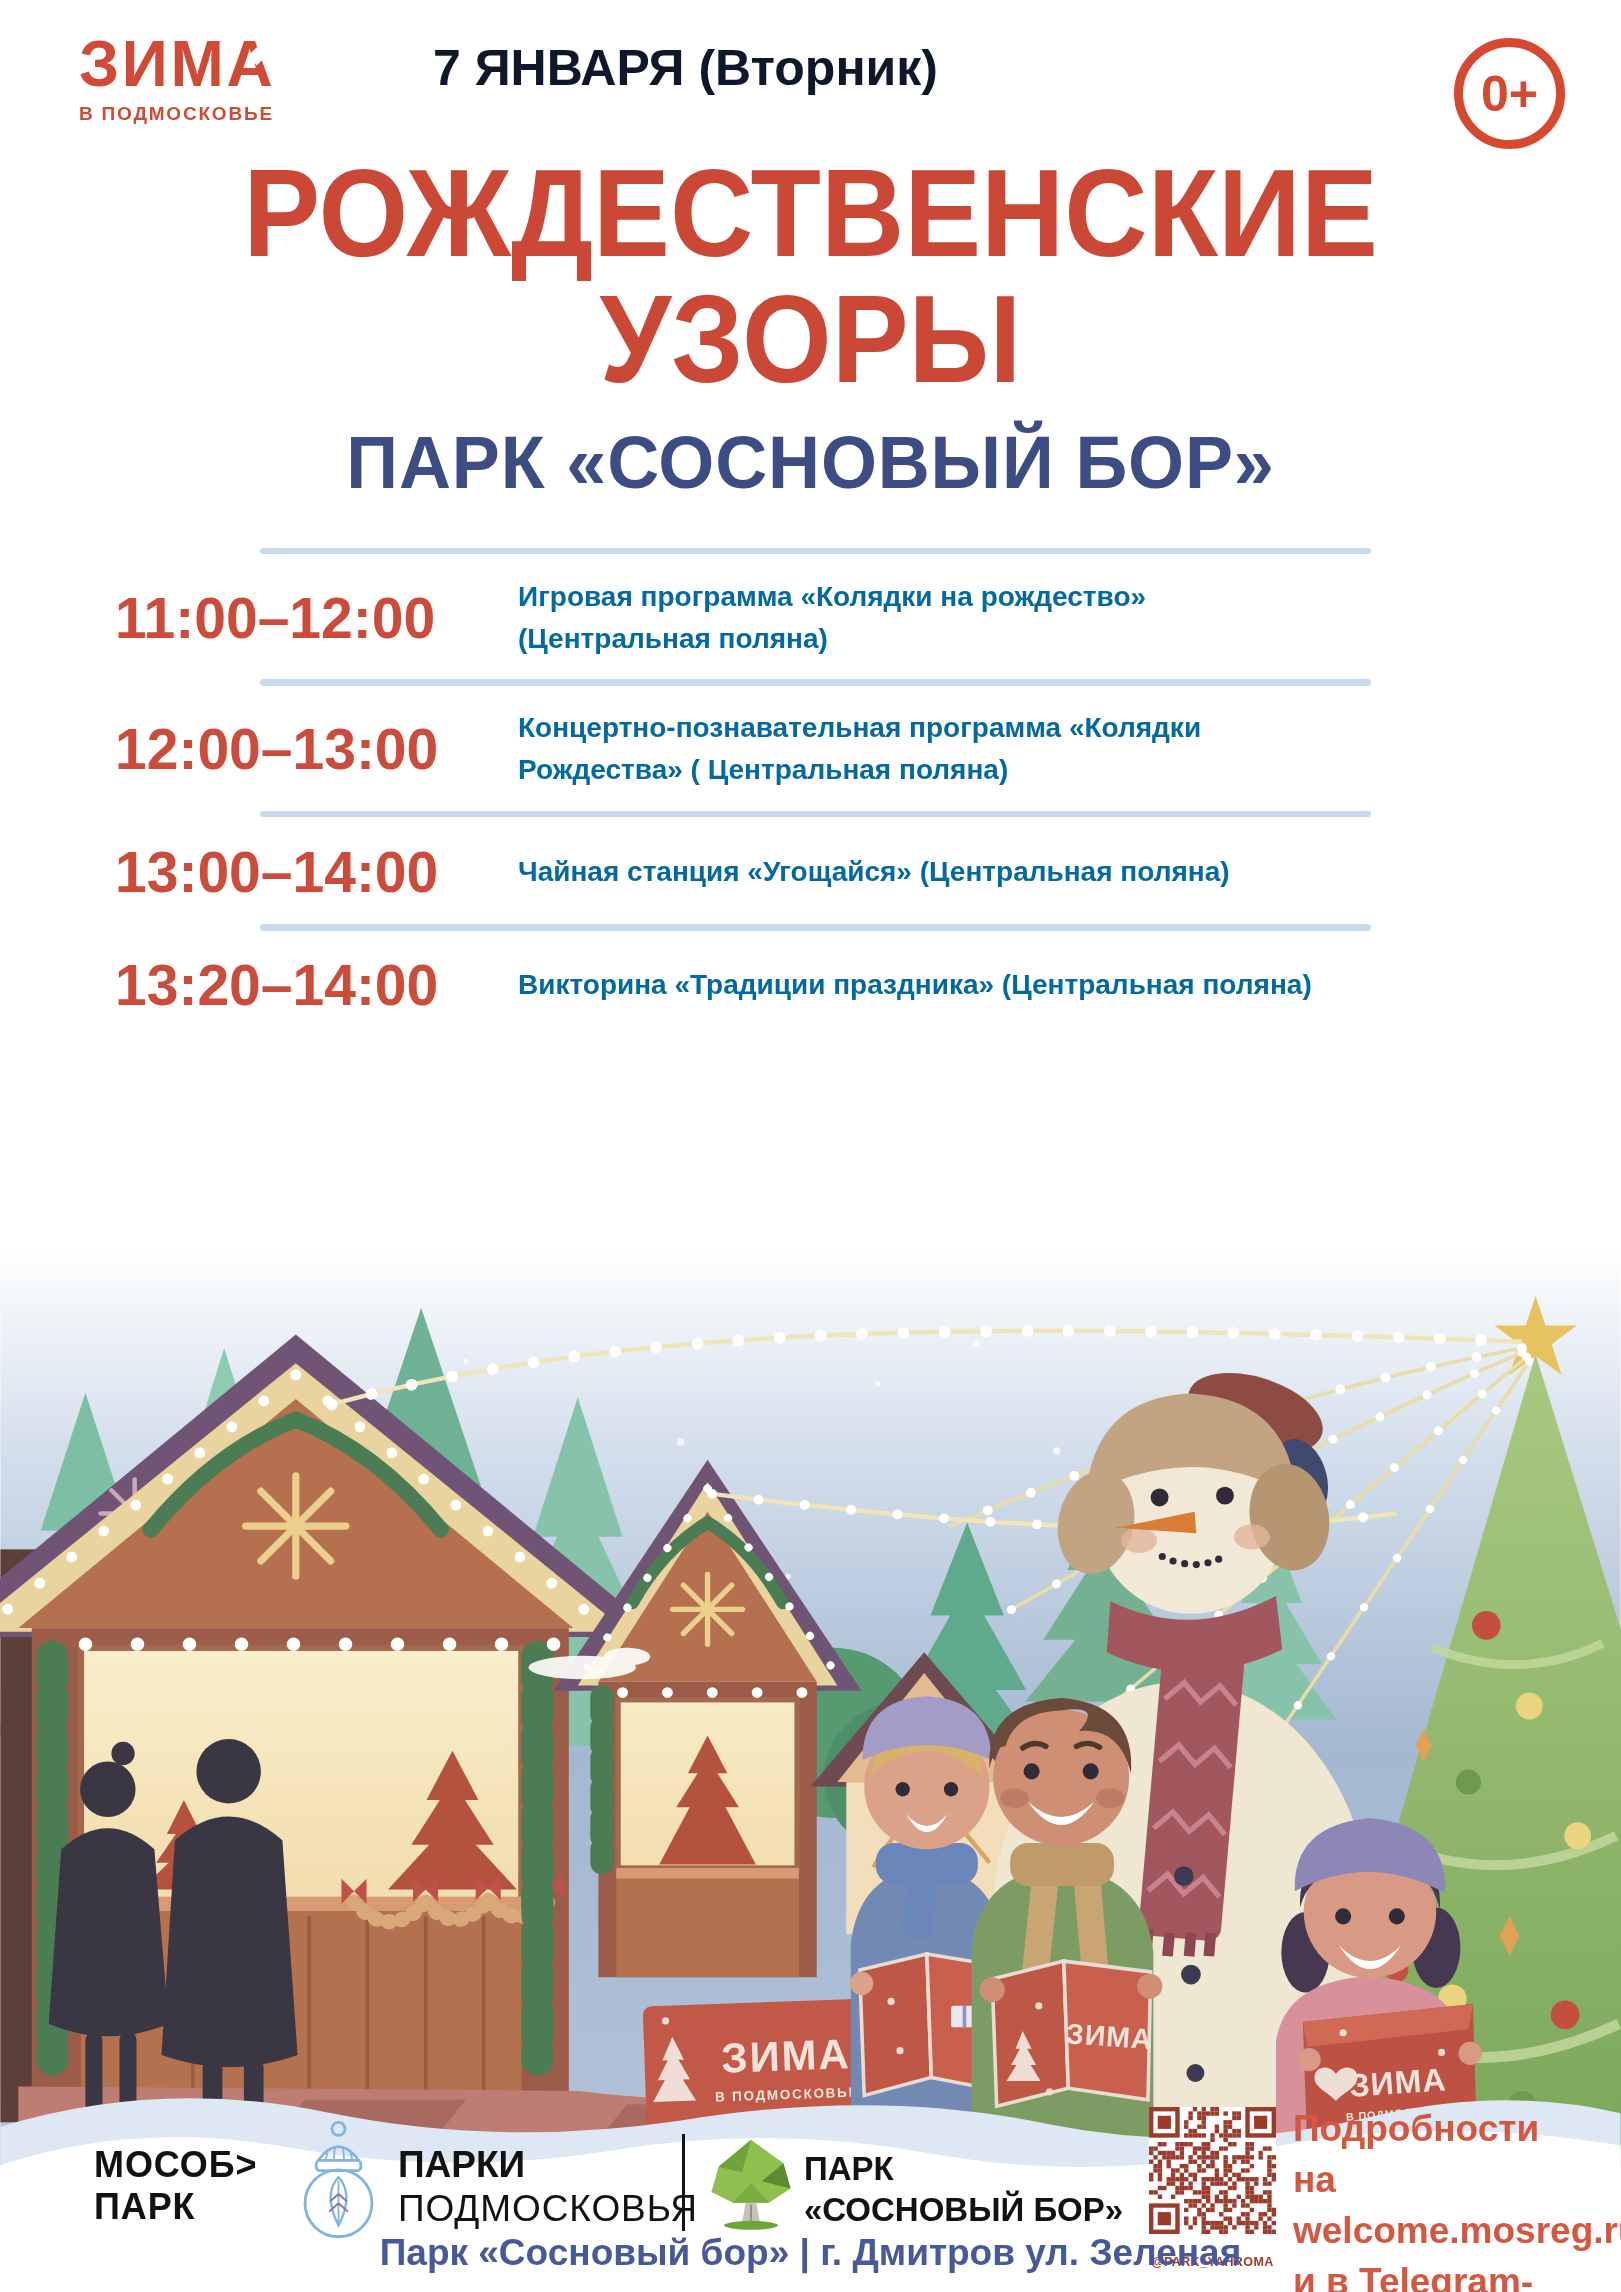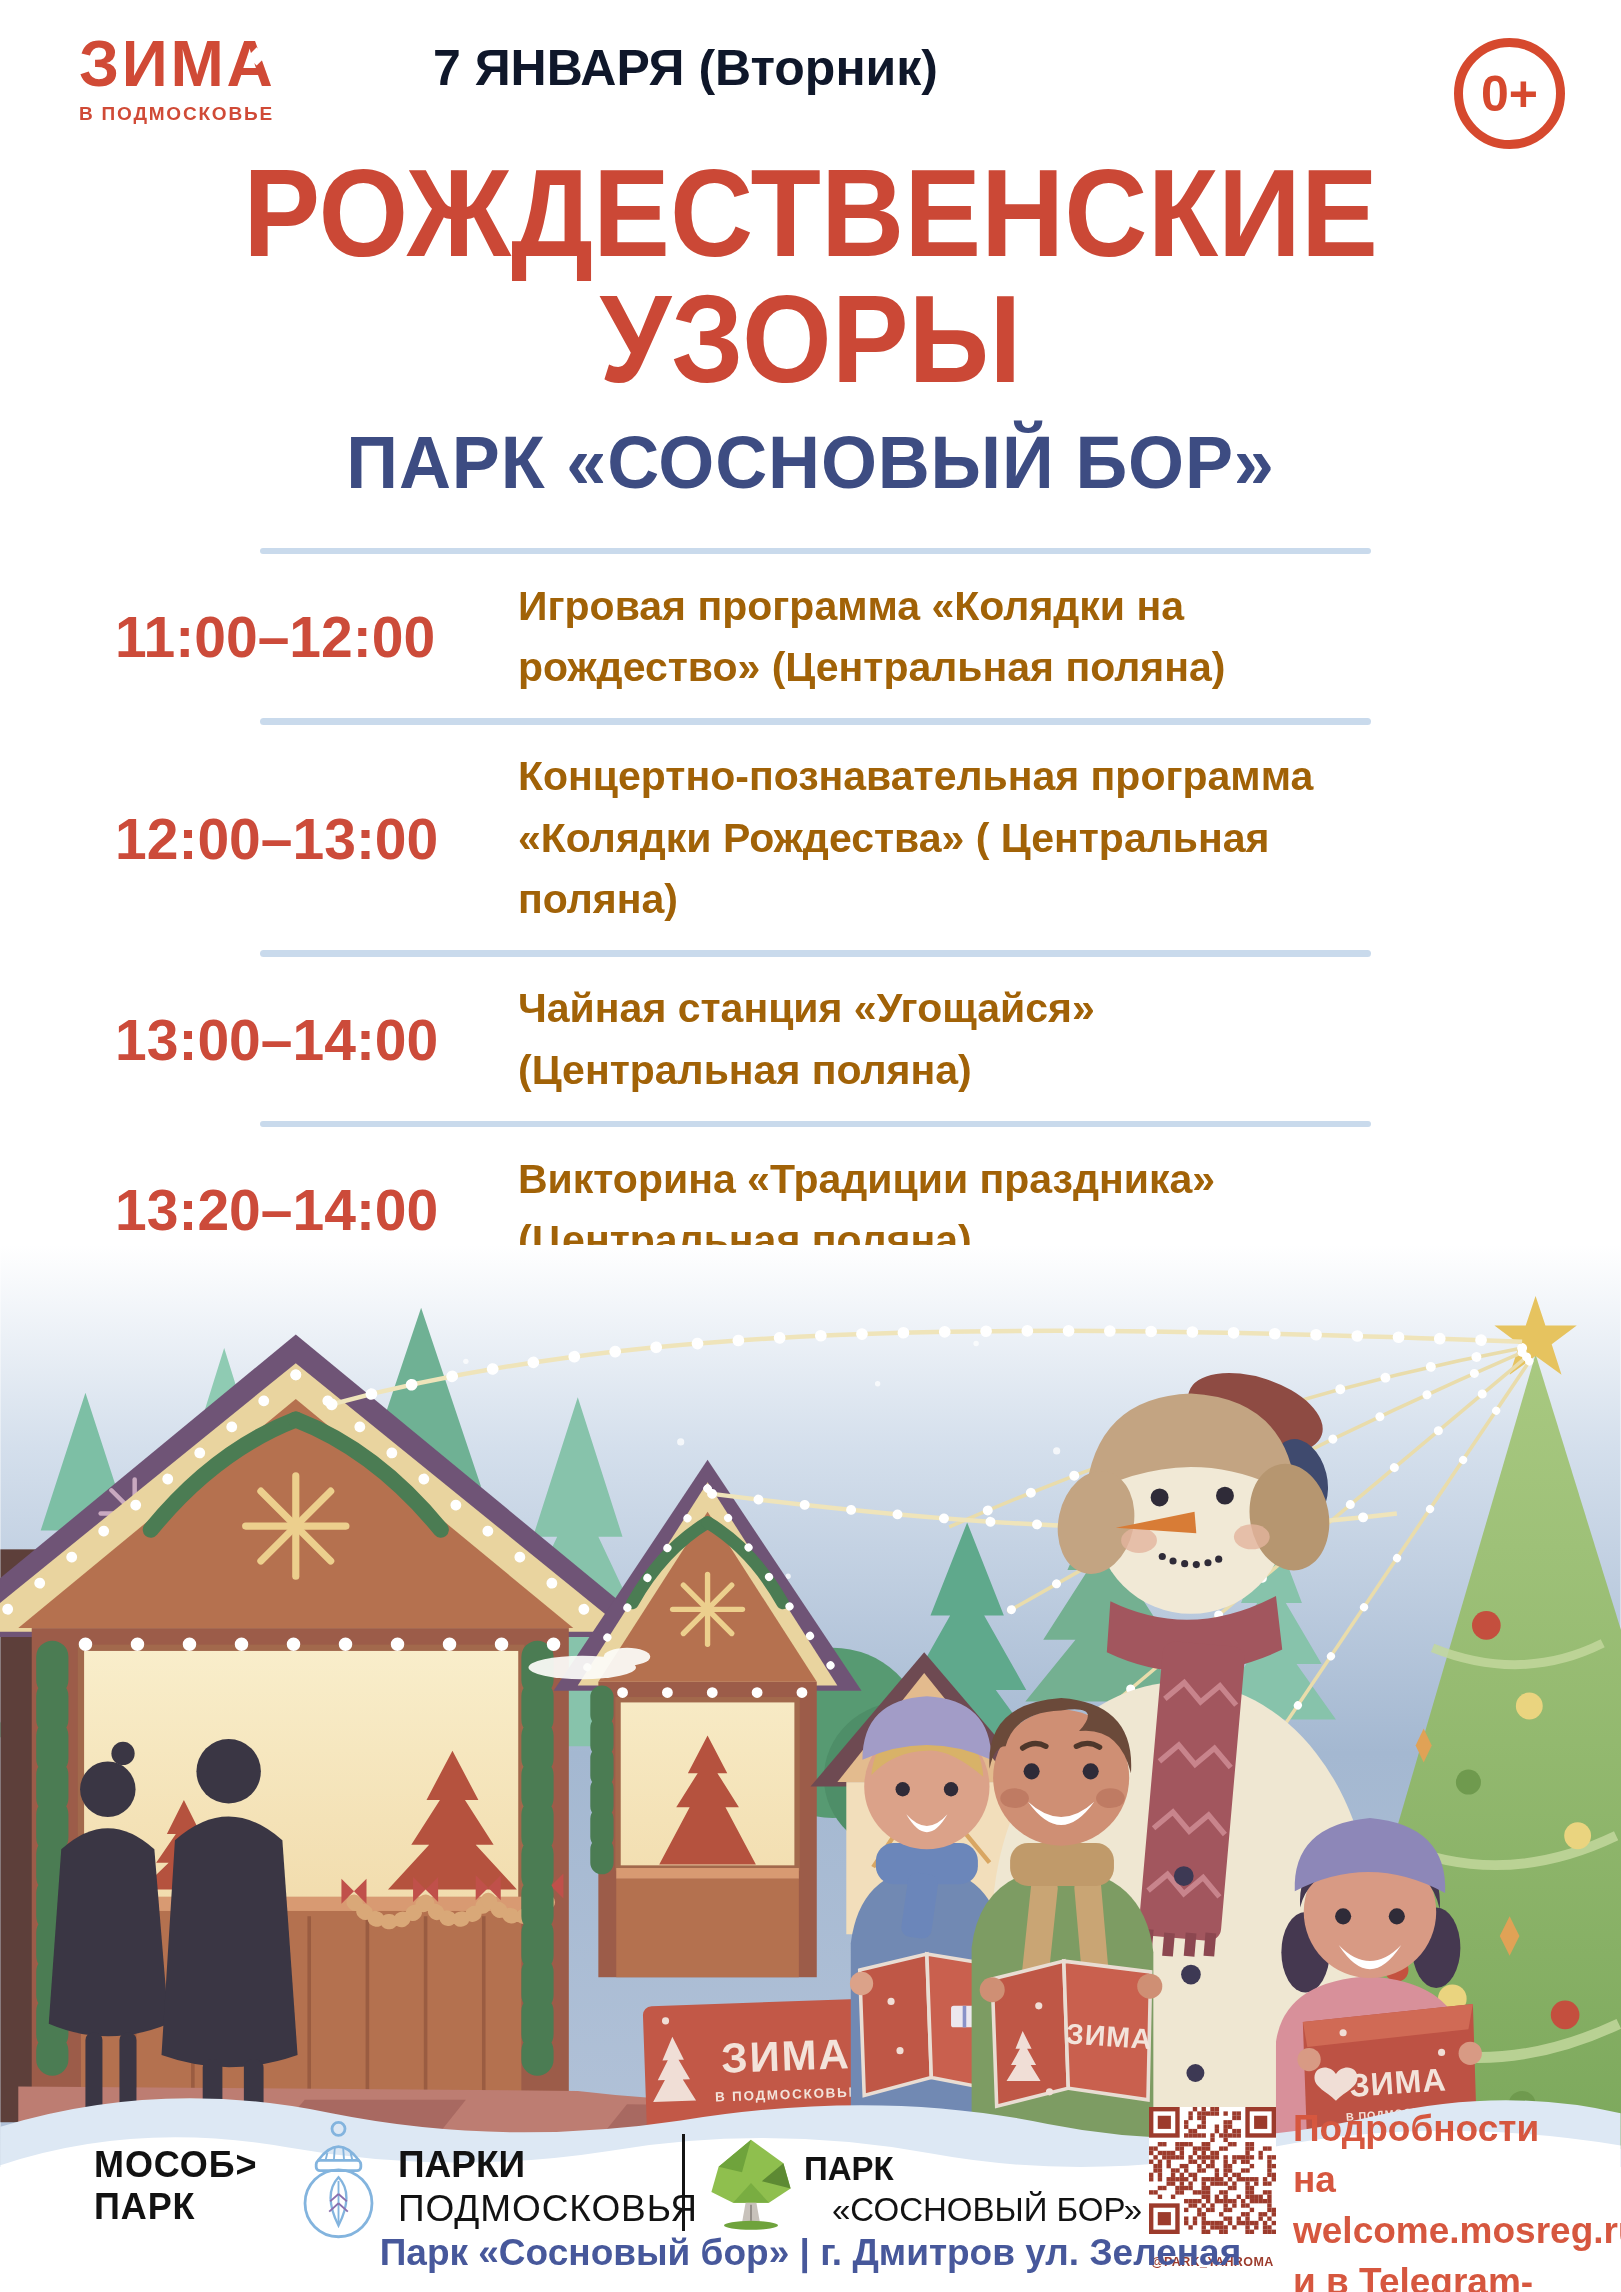--- a/index.html
+++ b/index.html
@@ -24,38 +24,38 @@
                 transform:scaleX(.93); transform-origin:50% 0; }
   .sub-title { position:absolute; top:419px; left:0; right:0; text-align:center; color:#3D4C82;
                font-size:75px; font-weight:800; letter-spacing:0.9px;
                transform:scaleX(.96); transform-origin:50% 0; }
 
   
   .schedule { position:absolute; top:548px; left:115px; width:1397px; }
   .sch-divider { height:6.3px; width:1111px; margin-left:145px; background:#C9DAEC; border-radius:3.6px; }
   .sch-row { display:flex; align-items:center; padding:21.5px 0 19.7px 0; }
   .sch-time { width:403px; flex:0 0 403px; font-size:57px; font-weight:800; color:#CC4B3A; letter-spacing:0; }
-  .sch-desc { max-width:815px; font-size:41px; font-weight:700; color:#a16207; line-height:1.5; }
+  .sch-desc { max-width:815px; font-size:28px; font-weight:700; color:#0369a1; line-height:1.5; }
 
   
   .scene { position:absolute; left:0; top:1245px; width:1621px; height:922px; }
 
   
   .footer-row { position:absolute; left:0; top:2139px; width:1363px; height:107px; }
   .mosob { position:absolute; left:94px; top:5.4px; color:#121212; font-size:36px; font-weight:900;
            line-height:1.15; letter-spacing:0.9px; }
   .parki-icon { position:absolute; left:292px; top:-19.7px; }
   .parki-text { position:absolute; left:398px; top:3.6px; color:#121212; font-size:37px; line-height:1.2; }
   .parki-text .b1 { font-weight:800; }
   .parki-text .b2 { font-weight:400; letter-spacing:0.9px; }
   .v-divider { position:absolute; left:682px; top:-5.4px; width:2.7px; height:97px; background:#141414; }
   .tree-icon { position:absolute; left:706px; top:-3.6px; }
   .parkname-text { position:absolute; left:804px; top:9px; color:#121212; font-size:33px; line-height:1.25; }
   .parkname-text .b1 { font-weight:800; }
-  .parkname-text .b2 { font-weight:400;margin-left:28px; }
+  .parkname-text .b2 { font-weight:700; }
   .qr-wrap { position:absolute; left:1149px; top:-32px; width:127px; text-align:center; }
   .qr-caption { margin-top:18px; font-size:12.5px; font-weight:800; color:#9C3B2C; letter-spacing:0.4px; }
   .details-text { position:absolute; left:1293px; top:-36px; color:#D6573F; font-size:37px; font-weight:700;
                   line-height:1.38; }
   .address { position:absolute; left:0; top:2232px; width:1621px; text-align:center;
              color:#47589B; font-size:37px; font-weight:700; }
 </style>
 </head>
 <body>
 

